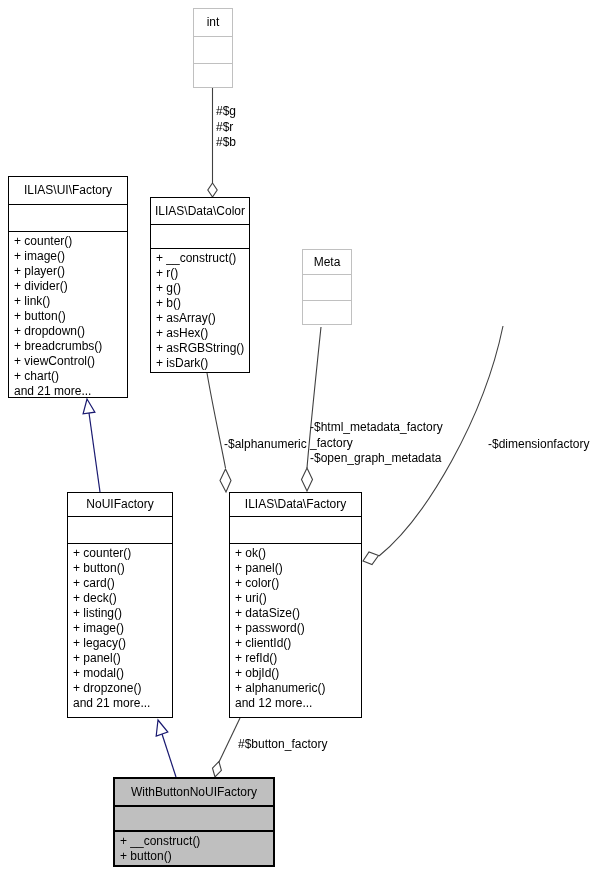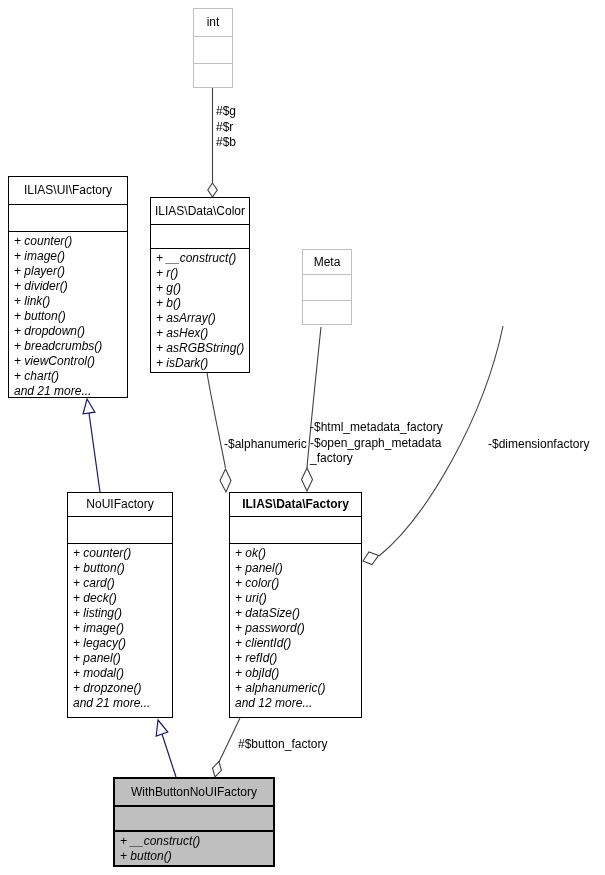--- a/index.html
+++ b/index.html
@@ -18,21 +18,21 @@
     font-size:12px; line-height:15px;
     display:flex; flex-direction:column;
   }
   .uml .title {
     display:flex; align-items:center; justify-content:center;
     border-bottom:1px solid #000000; flex:0 0 auto;
     white-space:nowrap; overflow:hidden;
   }
   .uml .attrs { border-bottom:1px solid #000000; flex:0 0 auto; }
   .uml .methods { flex:1 1 auto; padding:2px 2px 0 5px; overflow:hidden; }
-  .uml .methods .m { white-space:nowrap; height:15px;font-style:italic; }
+  .uml .methods .m { white-space:nowrap; height:15px; }
 
   .uml.external { border-color:#c0c0c0; }
   .uml.external .title, .uml.external .attrs { border-color:#c0c0c0; }
 
   .uml.highlight { background:#bfbfbf; border-width:2px; }
   .uml.highlight .title, .uml.highlight .attrs { border-bottom-width:2px; border-color:#000; }
 
   .edge-label {
     position:absolute; font-size:12px; line-height:15.5px;
     white-space:nowrap; color:#000;
@@ -75,22 +75,22 @@
   <div class="edge-label" style="left:216px; top:104px;">
     <div>#$g</div>
     <div>#$r</div>
     <div>#$b</div>
   </div>
 
   <div class="edge-label" style="left:224px; top:437px;">-$alphanumeric</div>
 
   <div class="edge-label center" style="left:310px; top:420px; width:150px;">
     <div>-$html_metadata_factory</div>
+    <div>_factory</div>
     <div>-$open_graph_metadata</div>
-    <div>_factory</div>
   </div>
 
   <div class="edge-label" style="left:488px; top:437px;">-$dimensionfactory</div>
 
   <div class="edge-label" style="left:238px; top:737px;">#$button_factory</div>
 
   <div class="uml external" style="left:193px; top:8px; width:40px; height:80px;">
     <div class="title" style="height:27px;">int</div>
     <div class="attrs" style="height:26px;"></div>
     <div class="methods"></div>
@@ -151,21 +151,21 @@
         <div class="m">+ image()</div>
         <div class="m">+ legacy()</div>
         <div class="m">+ panel()</div>
         <div class="m">+ modal()</div>
         <div class="m">+ dropzone()</div>
         <div class="m">and 21 more...</div>
       </div>
   </div>
 
   <div class="uml" style="left:229px; top:492px; width:133px; height:226px;">
-    <div class="title" style="height:23px;font-weight:bold;">ILIAS\Data\Factory</div>
+    <div class="title" style="height:23px;">ILIAS\Data\Factory</div>
     <div class="attrs" style="height:26px;"></div>
     <div class="methods">
 
     <div class="m">+ ok()</div>
         <div class="m">+ panel()</div>
         <div class="m">+ color()</div>
         <div class="m">+ uri()</div>
         <div class="m">+ dataSize()</div>
         <div class="m">+ password()</div>
         <div class="m">+ clientId()</div>

